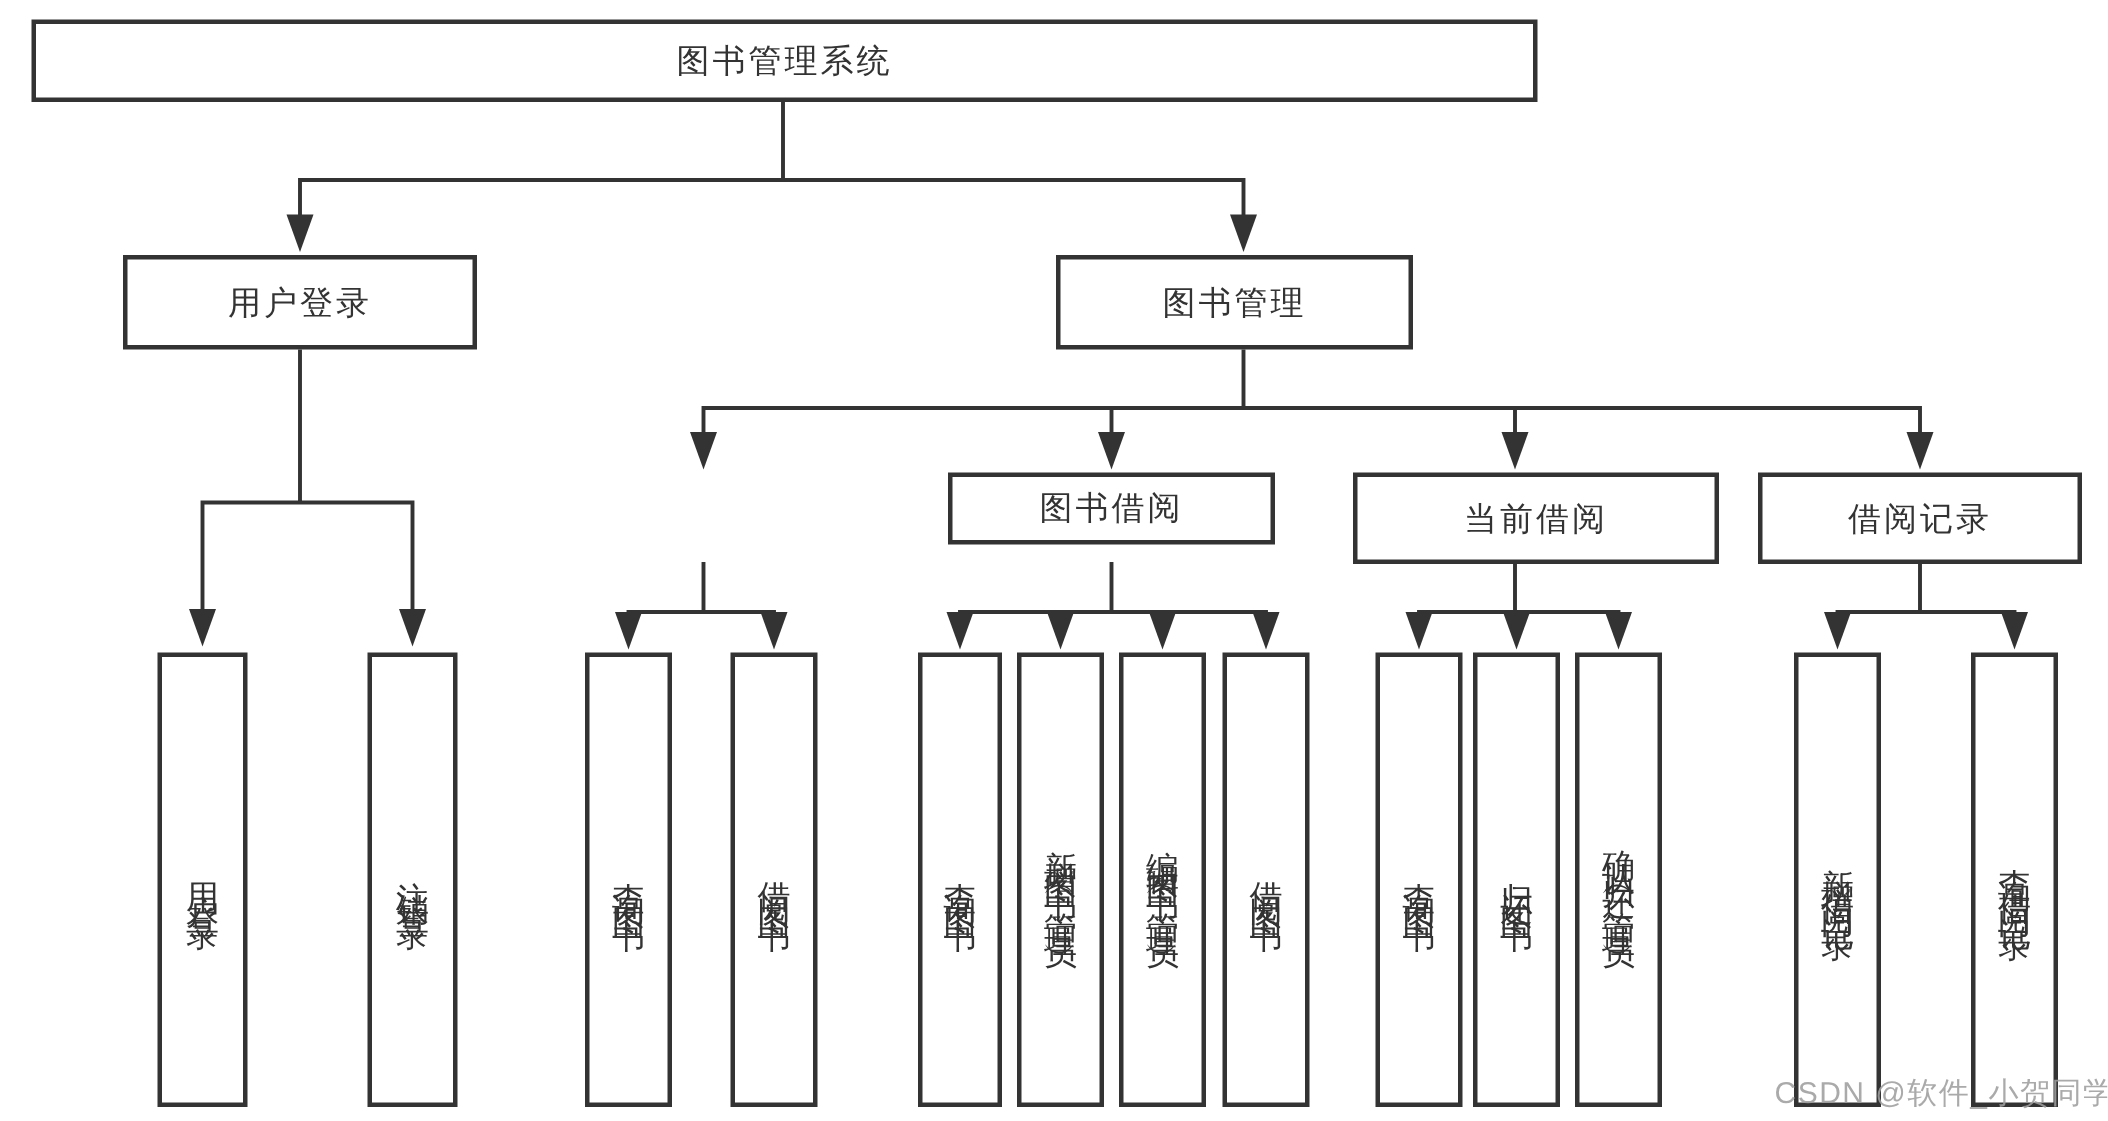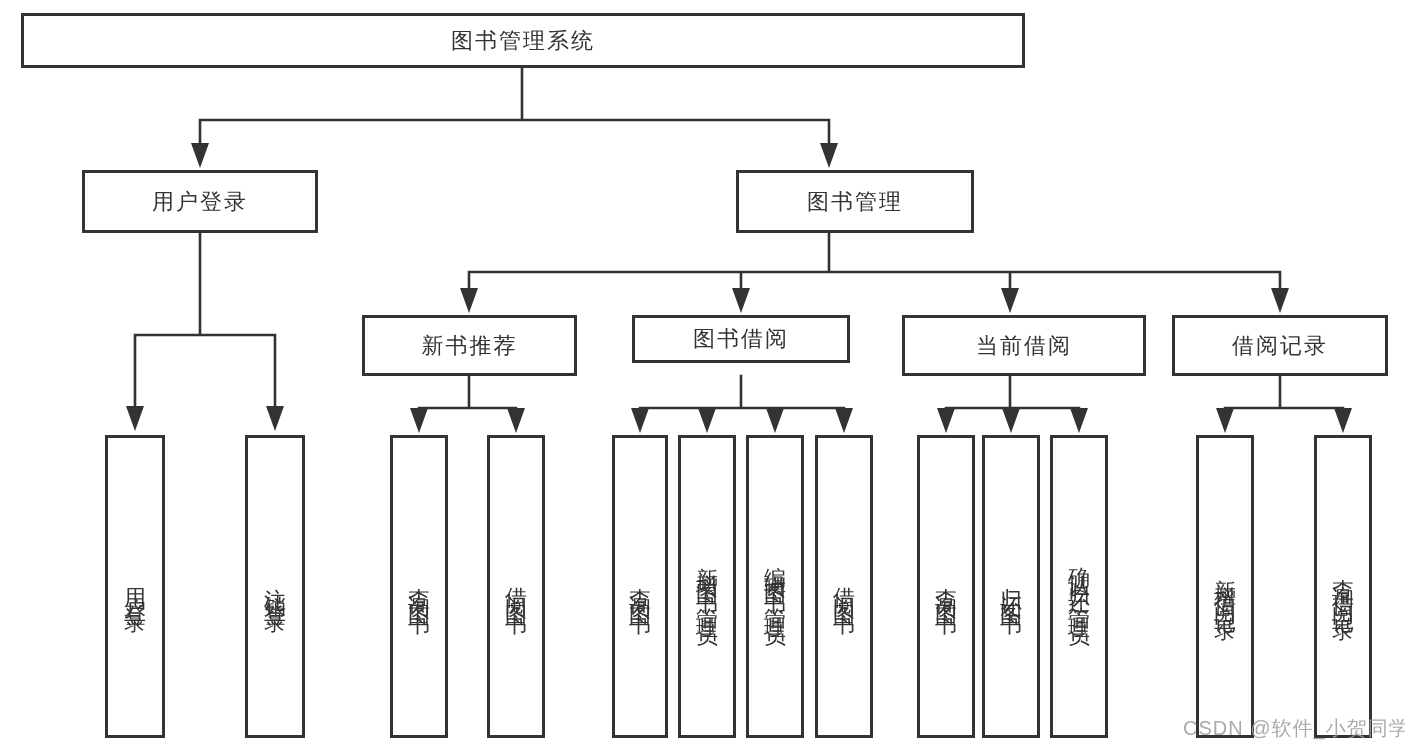--- a/index.html
+++ b/index.html
@@ -96,23 +96,22 @@
       <polygon points="1002,408 1020,408 1011,433"></polygon>
       <polygon points="1070,408 1088,408 1079,433"></polygon>
       <polygon points="1216,408 1234,408 1225,433"></polygon>
       <polygon points="1334,408 1352,408 1343,433"></polygon>
     </g>
   </svg>
 
   <div class="hbox" style="left:21px; top:13px; width:1004px; height:55px;">图书管理系统</div>
 
   <div class="hbox" style="left:82px; top:170px; width:236px; height:63px;">用户登录</div>
-  <div class="hbox" style="left:736px; top:170px; width:238px; height:63px;">图书管理</div>
+  <div class="hbox" style="left:704px; top:170px; width:238px; height:63px;">图书管理</div>
 
-  <div class="hbox" style="left:362px; top:315px; width:215px; height:61px;">新书推荐</div>
   <div class="hbox" style="left:632px; top:315px; width:218px; height:48px;">图书借阅</div>
   <div class="hbox" style="left:902px; top:315px; width:244px; height:61px;">当前借阅</div>
   <div class="hbox" style="left:1172px; top:315px; width:216px; height:61px;">借阅记录</div>
 
   <div class="vbox" style="left:105px; top:435px; width:60px; height:303px;">
     <span class="vlabel">用户登录</span>
   </div>
   <div class="vbox" style="left:245px; top:435px; width:60px; height:303px;">
     <span class="vlabel">注销登录</span>
   </div>

